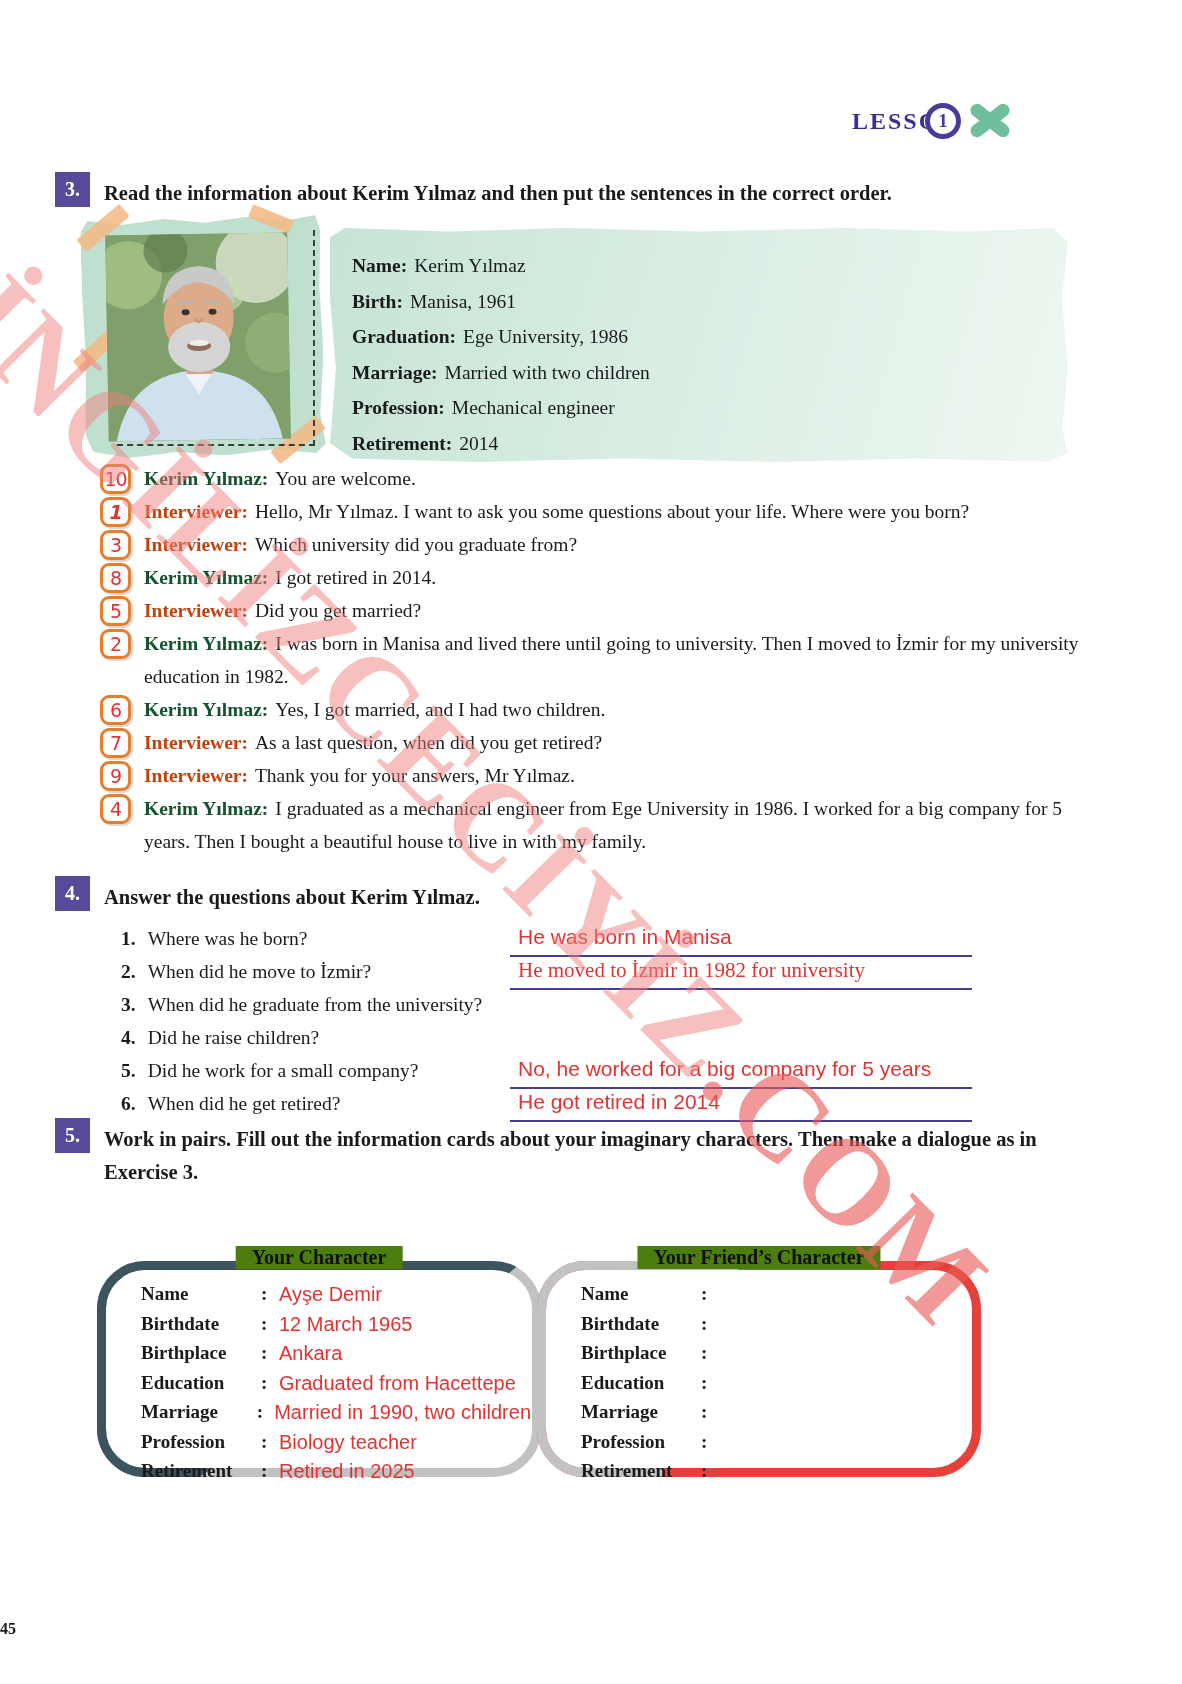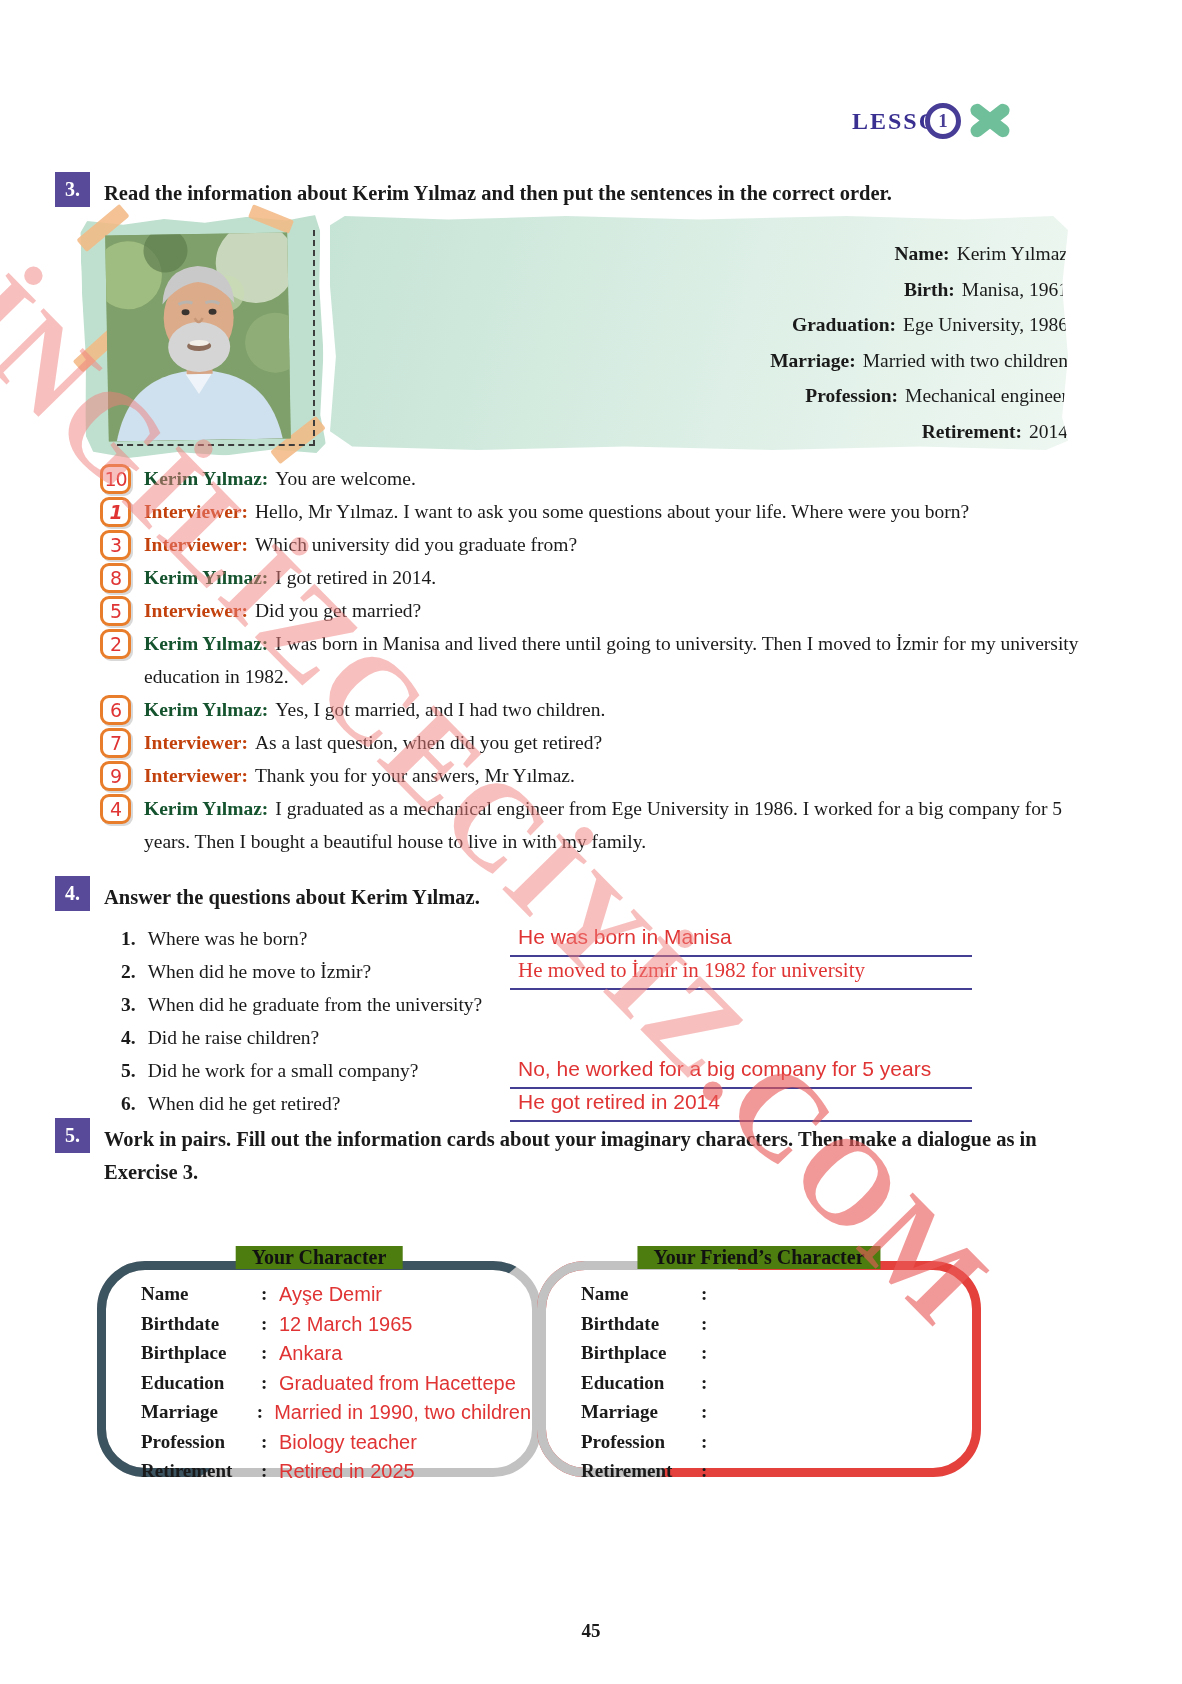--- a/index.html
+++ b/index.html
@@ -45,25 +45,24 @@
   .tape.t2 { right:30px; top:-6px; width:44px; height:14px; transform:rotate(22deg); }
   .tape.t3 { left:-12px; top:124px; width:52px; height:15px; transform:rotate(-42deg); }
   .tape.t4 { right:-4px; bottom:8px; width:58px; height:16px; transform:rotate(-38deg); }
   .photo-dash { position:absolute; left:34px; top:12px; right:8px; bottom:10px;
     border-right:2px dashed #3c3c3c; border-bottom:2px dashed #3c3c3c; }
   .photo-img { position:absolute; left:24px; top:16px; width:182px; height:206px; transform:rotate(-1deg);
     overflow:hidden; background:#7fa06a; }
   .photo-img svg { display:block; }
 
   .info-card {
-    position:absolute; left:275px; top:44px; width:738px; height:234px;
+    position:absolute; left:275px; top:56px; width:738px; height:234px;
     background:linear-gradient(105deg,#c6e4d6 0%,#ddefe6 55%,#eef7f1 100%);
     clip-path:polygon(0% 4%,2% 0%,16% 1.5%,32% 0%,50% 1.5%,70% 0%,86% 1.5%,98% 0%,100% 6%,99.2% 30%,100% 60%,99.2% 86%,100% 96%,97% 100%,80% 98.5%,60% 100%,40% 98.5%,20% 100%,3% 98.5%,0% 92%,0.8% 60%,0% 30%);
     padding:20px 0 0 22px;
-    text-align:right;
   }
   .info-line { font-size:19.5px; line-height:35.5px; }
   .info-line b { font-weight:bold; }
   .info-line span { margin-left:7px; }
 
   
   #dialogue { position:absolute; top:462px; left:100px; width:982px; }
   .d-row { display:flex; gap:13px; align-items:flex-start; margin-bottom:0; }
   .order-box {
     flex:0 0 31px; width:31px; height:30px; margin-top:2px;
@@ -113,22 +112,22 @@
   .card-value { font-family:"Liberation Sans", sans-serif; font-size:20px; color:#e03434; white-space:nowrap; }
 
   
   #watermark {
     position:absolute; left:28px; top:248px; z-index:50; pointer-events:none;
     transform:rotate(45.5deg); transform-origin:left top;
     font-weight:bold; font-size:122px; letter-spacing:4px; white-space:nowrap;
   }
   #watermark .wm1 { color:rgba(240,128,126,0.5); }
   #watermark .wm2 { color:rgba(232,90,88,0.62); }
-  #page-num { position:absolute; top:1620px; left:0; width:100%; text-align:center;
-    font-weight:bold; font-size:19px; }
+  #page-num { position:absolute; top:1620px; left:0; width:100%; 
+    font-weight:bold; font-size:16px; }
 </style>
 </head>
 <body>
 
 <div id="page">
 
   <div class="lesson-badge">
     <span class="lesson-word">LESSON</span>
     <span class="lesson-x">
         <i class="b1"></i>

